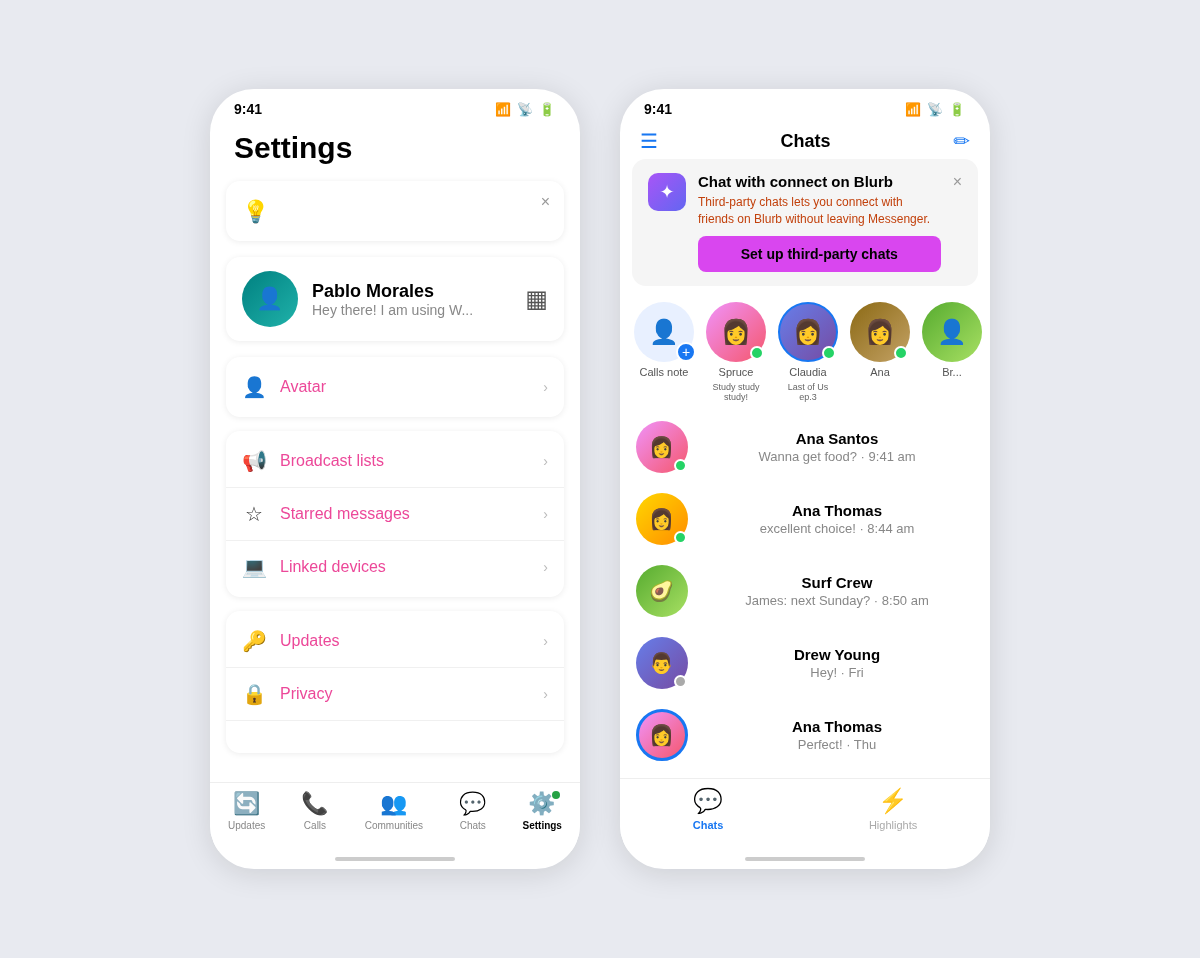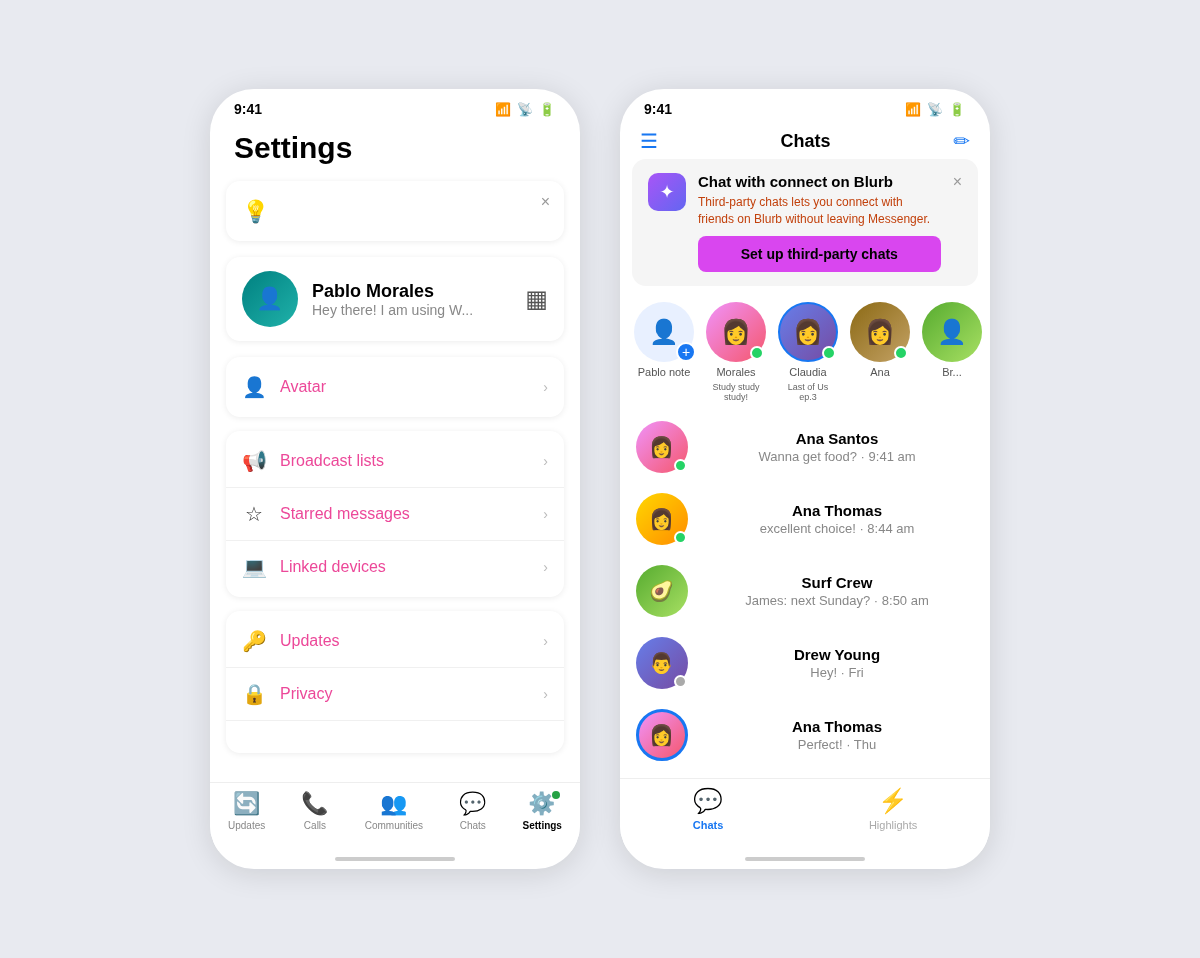--- a/index.html
+++ b/index.html
@@ -537,29 +537,29 @@
     <span class="banner-close">×</span>
   </div>
 
   <div class="stories-row">
 
     <div class="story-item">
       <div class="story-avatar-wrap">
         <div class="story-avatar your-note">👤</div>
         <div class="story-add-btn">+</div>
       </div>
-      <span class="story-label">Pablo note</span>
+      <span class="story-label">Calls note</span>
     </div>
 
     <div class="story-item">
       <div class="story-avatar-wrap">
         <div class="story-avatar" style="background:linear-gradient(135deg,#f093fb,#f5576c);">👩</div>
         <div class="story-online-dot"></div>
       </div>
-      <span class="story-label">Morales</span>
+      <span class="story-label">Spruce</span>
       <span class="story-caption">Study study study!</span>
     </div>
 
     <div class="story-item">
       <div class="story-avatar-wrap">
         <div class="story-avatar has-story" style="background:linear-gradient(135deg,#667eea,#764ba2);">👩</div>
         <div class="story-online-dot"></div>
       </div>
       <span class="story-label">Claudia</span>
       <span class="story-caption">Last of Us ep.3</span>

